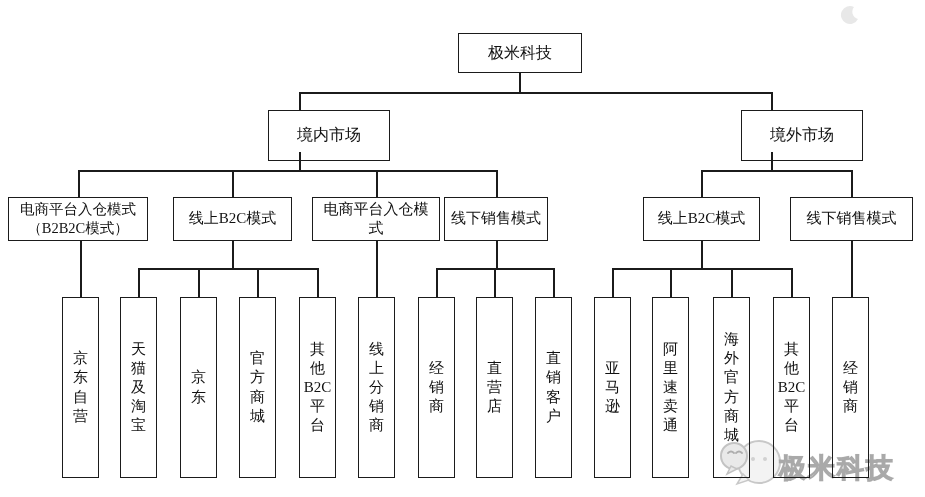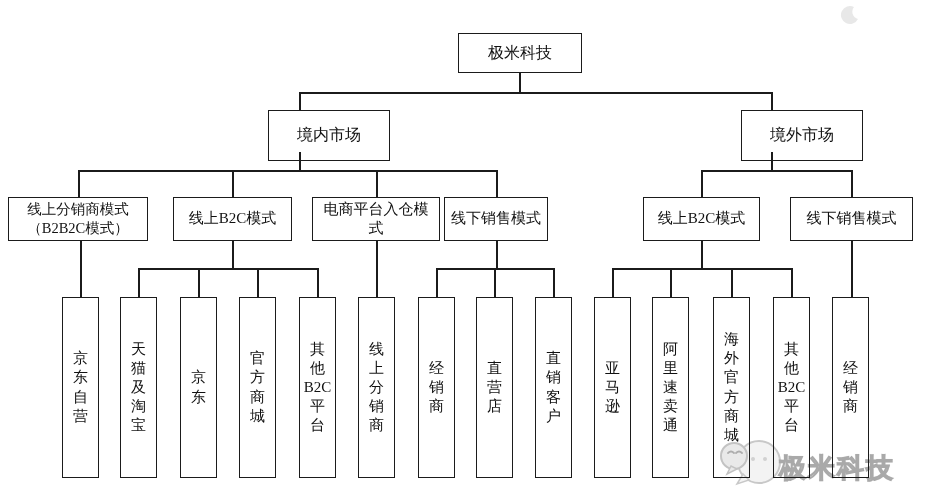--- a/index.html
+++ b/index.html
@@ -83,21 +83,21 @@
   </div>
 
   <div class="box lvl2" style="left:238px">
     <span>境内市场</span>
   </div>
   <div class="box lvl2" style="left:711px">
     <span>境外市场</span>
   </div>
 
   <div class="box lvl3" style="left:8px;width:140px;font-size:14.5px">
-    <span>线上分销商模式（B2B2C模式）</span>
+    <span>电商平台入仓模式（B2B2C模式）</span>
   </div>
   <div class="box lvl3" style="left:173px;width:119px">
     <span>线上B2C模式</span>
   </div>
   <div class="box lvl3" style="left:312px;width:128px">
     <span>电商平台入仓模式</span>
   </div>
   <div class="box lvl3" style="left:444px;width:104px">
     <span>线下销售模式</span>
   </div>

